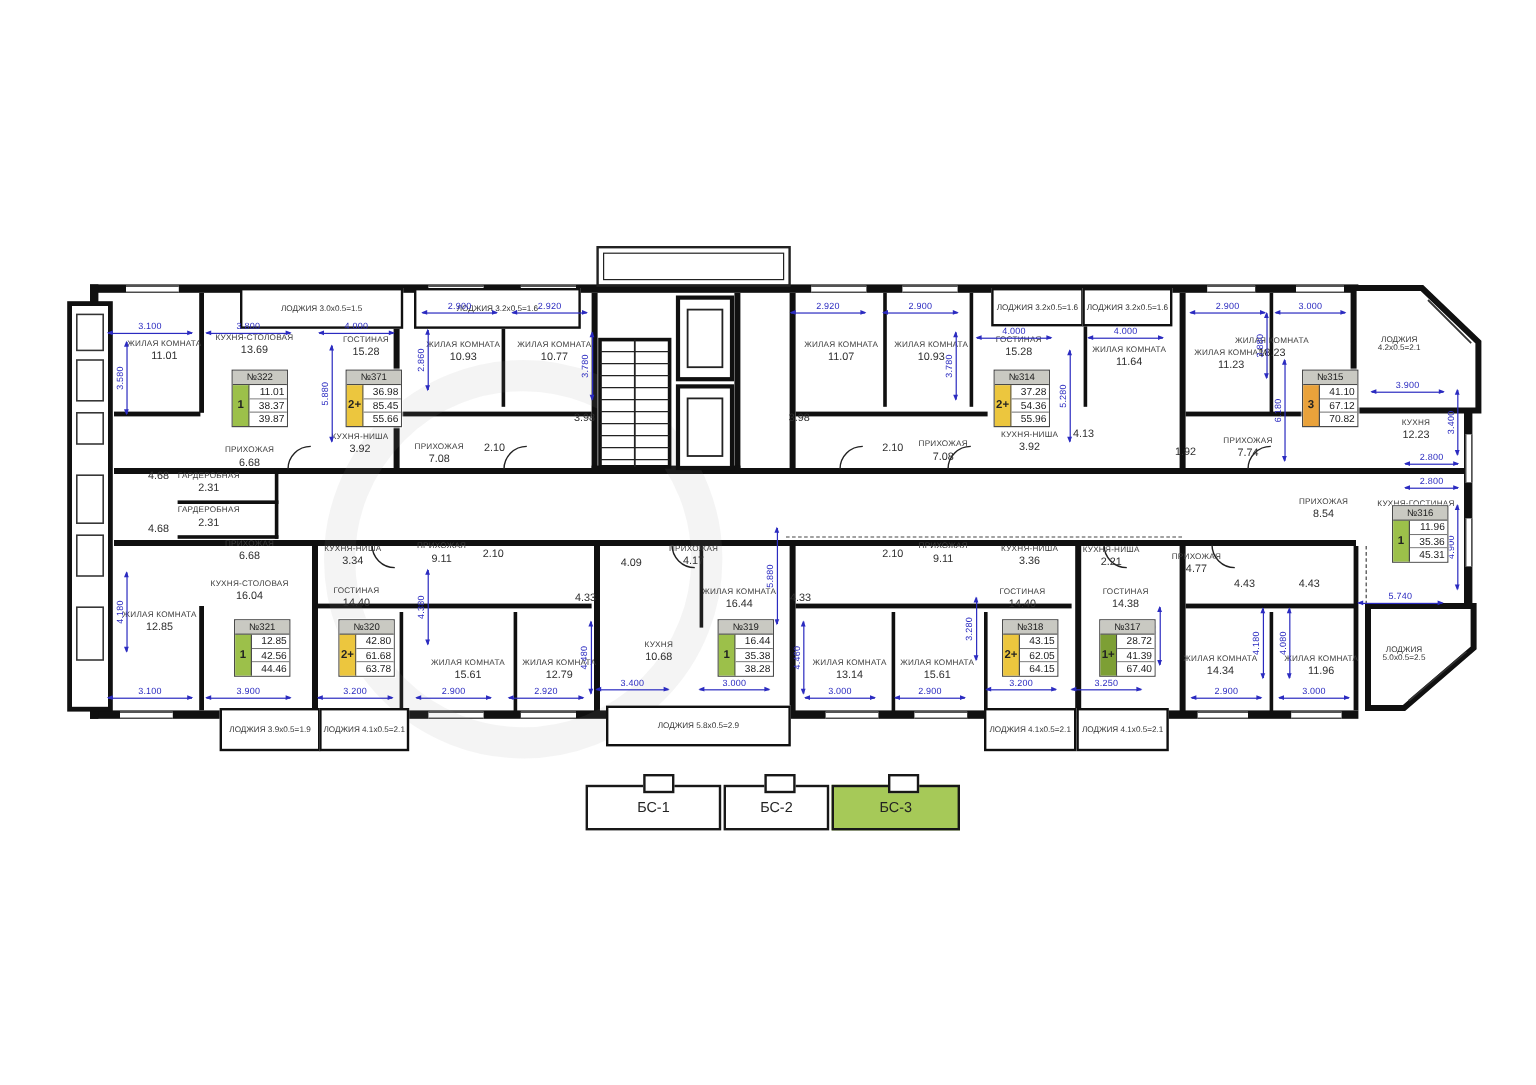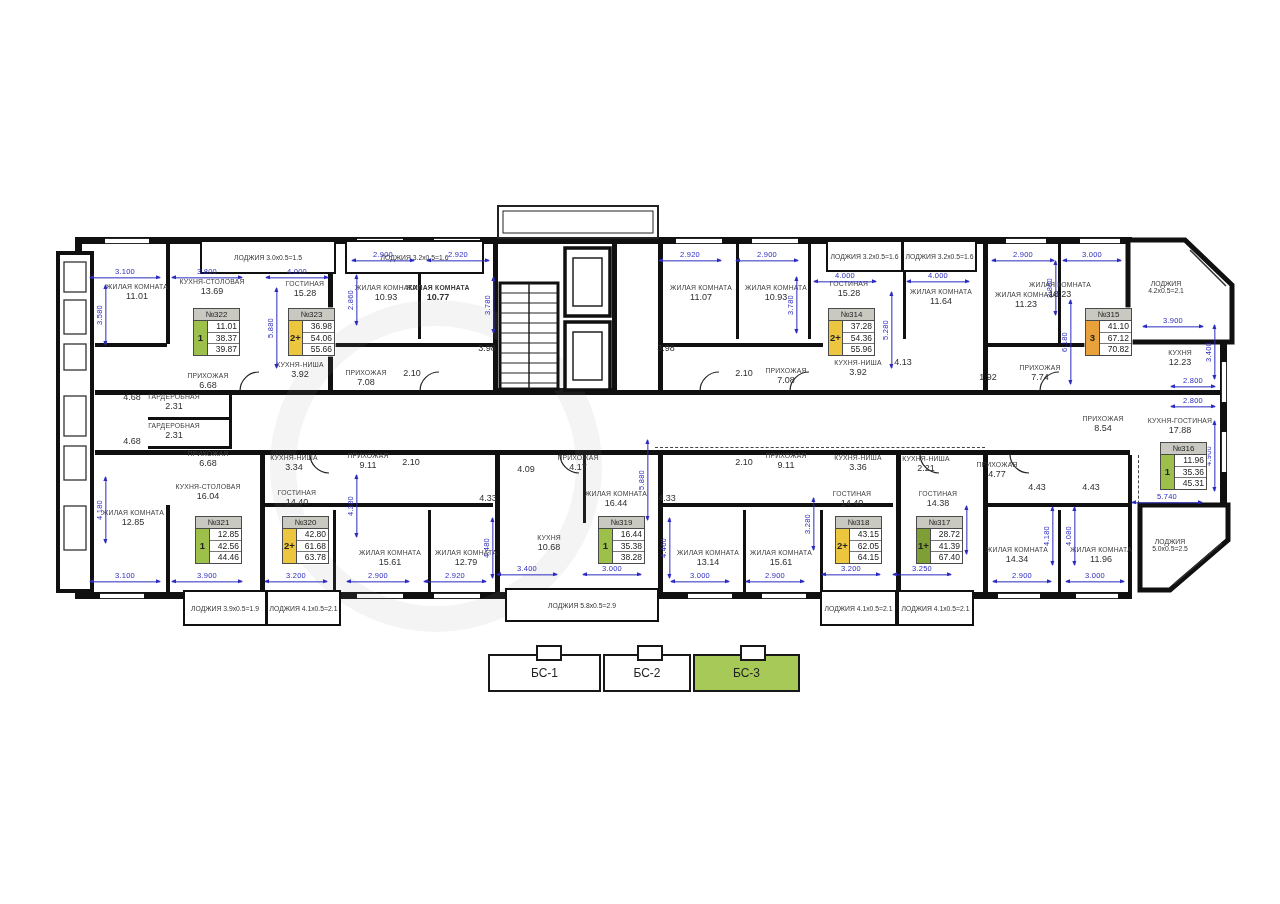--- a/index.html
+++ b/index.html
@@ -173,21 +173,21 @@
           <span class="ar">13.69</span>
         </div>
         <div class="room" style="left: 305px; top: 289px;">
           <span class="nm">ГОСТИНАЯ</span>
           <span class="ar">15.28</span>
         </div>
         <div class="room" style="left: 386px; top: 293px;">
           <span class="nm">ЖИЛАЯ КОМНАТА</span>
           <span class="ar">10.93</span>
         </div>
-        <div class="room" style="left: 438px; top: 293px; font-weight: bold;">
+        <div class="room" style="left: 462px; top: 293px;">
           <span class="nm">ЖИЛАЯ КОМНАТА</span>
           <span class="ar">10.77</span>
         </div>
         <div class="room" style="left: 701px; top: 293px;">
           <span class="nm">ЖИЛАЯ КОМНАТА</span>
           <span class="ar">11.07</span>
         </div>
         <div class="room" style="left: 776px; top: 293px;">
           <span class="nm">ЖИЛАЯ КОМНАТА</span>
           <span class="ar">10.93</span>
@@ -574,41 +574,41 @@
       </div>
     <div id="cards">
         <div class="card" style="left: 193px; top: 308px;">
           <div class="ch">№322</div>
           <div class="ct" style="background: rgb(156, 192, 74);">1</div>
           <div class="cv">11.01</div>
           <div class="cv">38.37</div>
           <div class="cv">39.87</div>
         </div>
         <div class="card" style="left: 288px; top: 308px;">
-          <div class="ch">№323</div>
+          <div class="ch">№371</div>
           <div class="ct" style="background: rgb(236, 198, 62);">2+</div>
           <div class="cv">36.98</div>
-          <div class="cv">54.06</div>
+          <div class="cv">85.45</div>
           <div class="cv">55.66</div>
         </div>
         <div class="card" style="left: 828px; top: 308px;">
           <div class="ch">№314</div>
           <div class="ct" style="background: rgb(236, 198, 62);">2+</div>
           <div class="cv">37.28</div>
           <div class="cv">54.36</div>
           <div class="cv">55.96</div>
         </div>
         <div class="card" style="left: 1085px; top: 308px;">
           <div class="ch">№315</div>
           <div class="ct" style="background: rgb(233, 162, 59);">3</div>
           <div class="cv">41.10</div>
           <div class="cv">67.12</div>
           <div class="cv">70.82</div>
         </div>
-        <div class="card" style="left: 1160px; top: 442px;">
+        <div class="card" style="left: 1160px; top: 421px;">
           <div class="ch">№316</div>
           <div class="ct" style="background: rgb(156, 192, 74);">1</div>
           <div class="cv">11.96</div>
           <div class="cv">35.36</div>
           <div class="cv">45.31</div>
         </div>
         <div class="card" style="left: 916px; top: 516px;">
           <div class="ch">№317</div>
           <div class="ct" style="background: rgb(125, 159, 53);">1+</div>
           <div class="cv">28.72</div>

